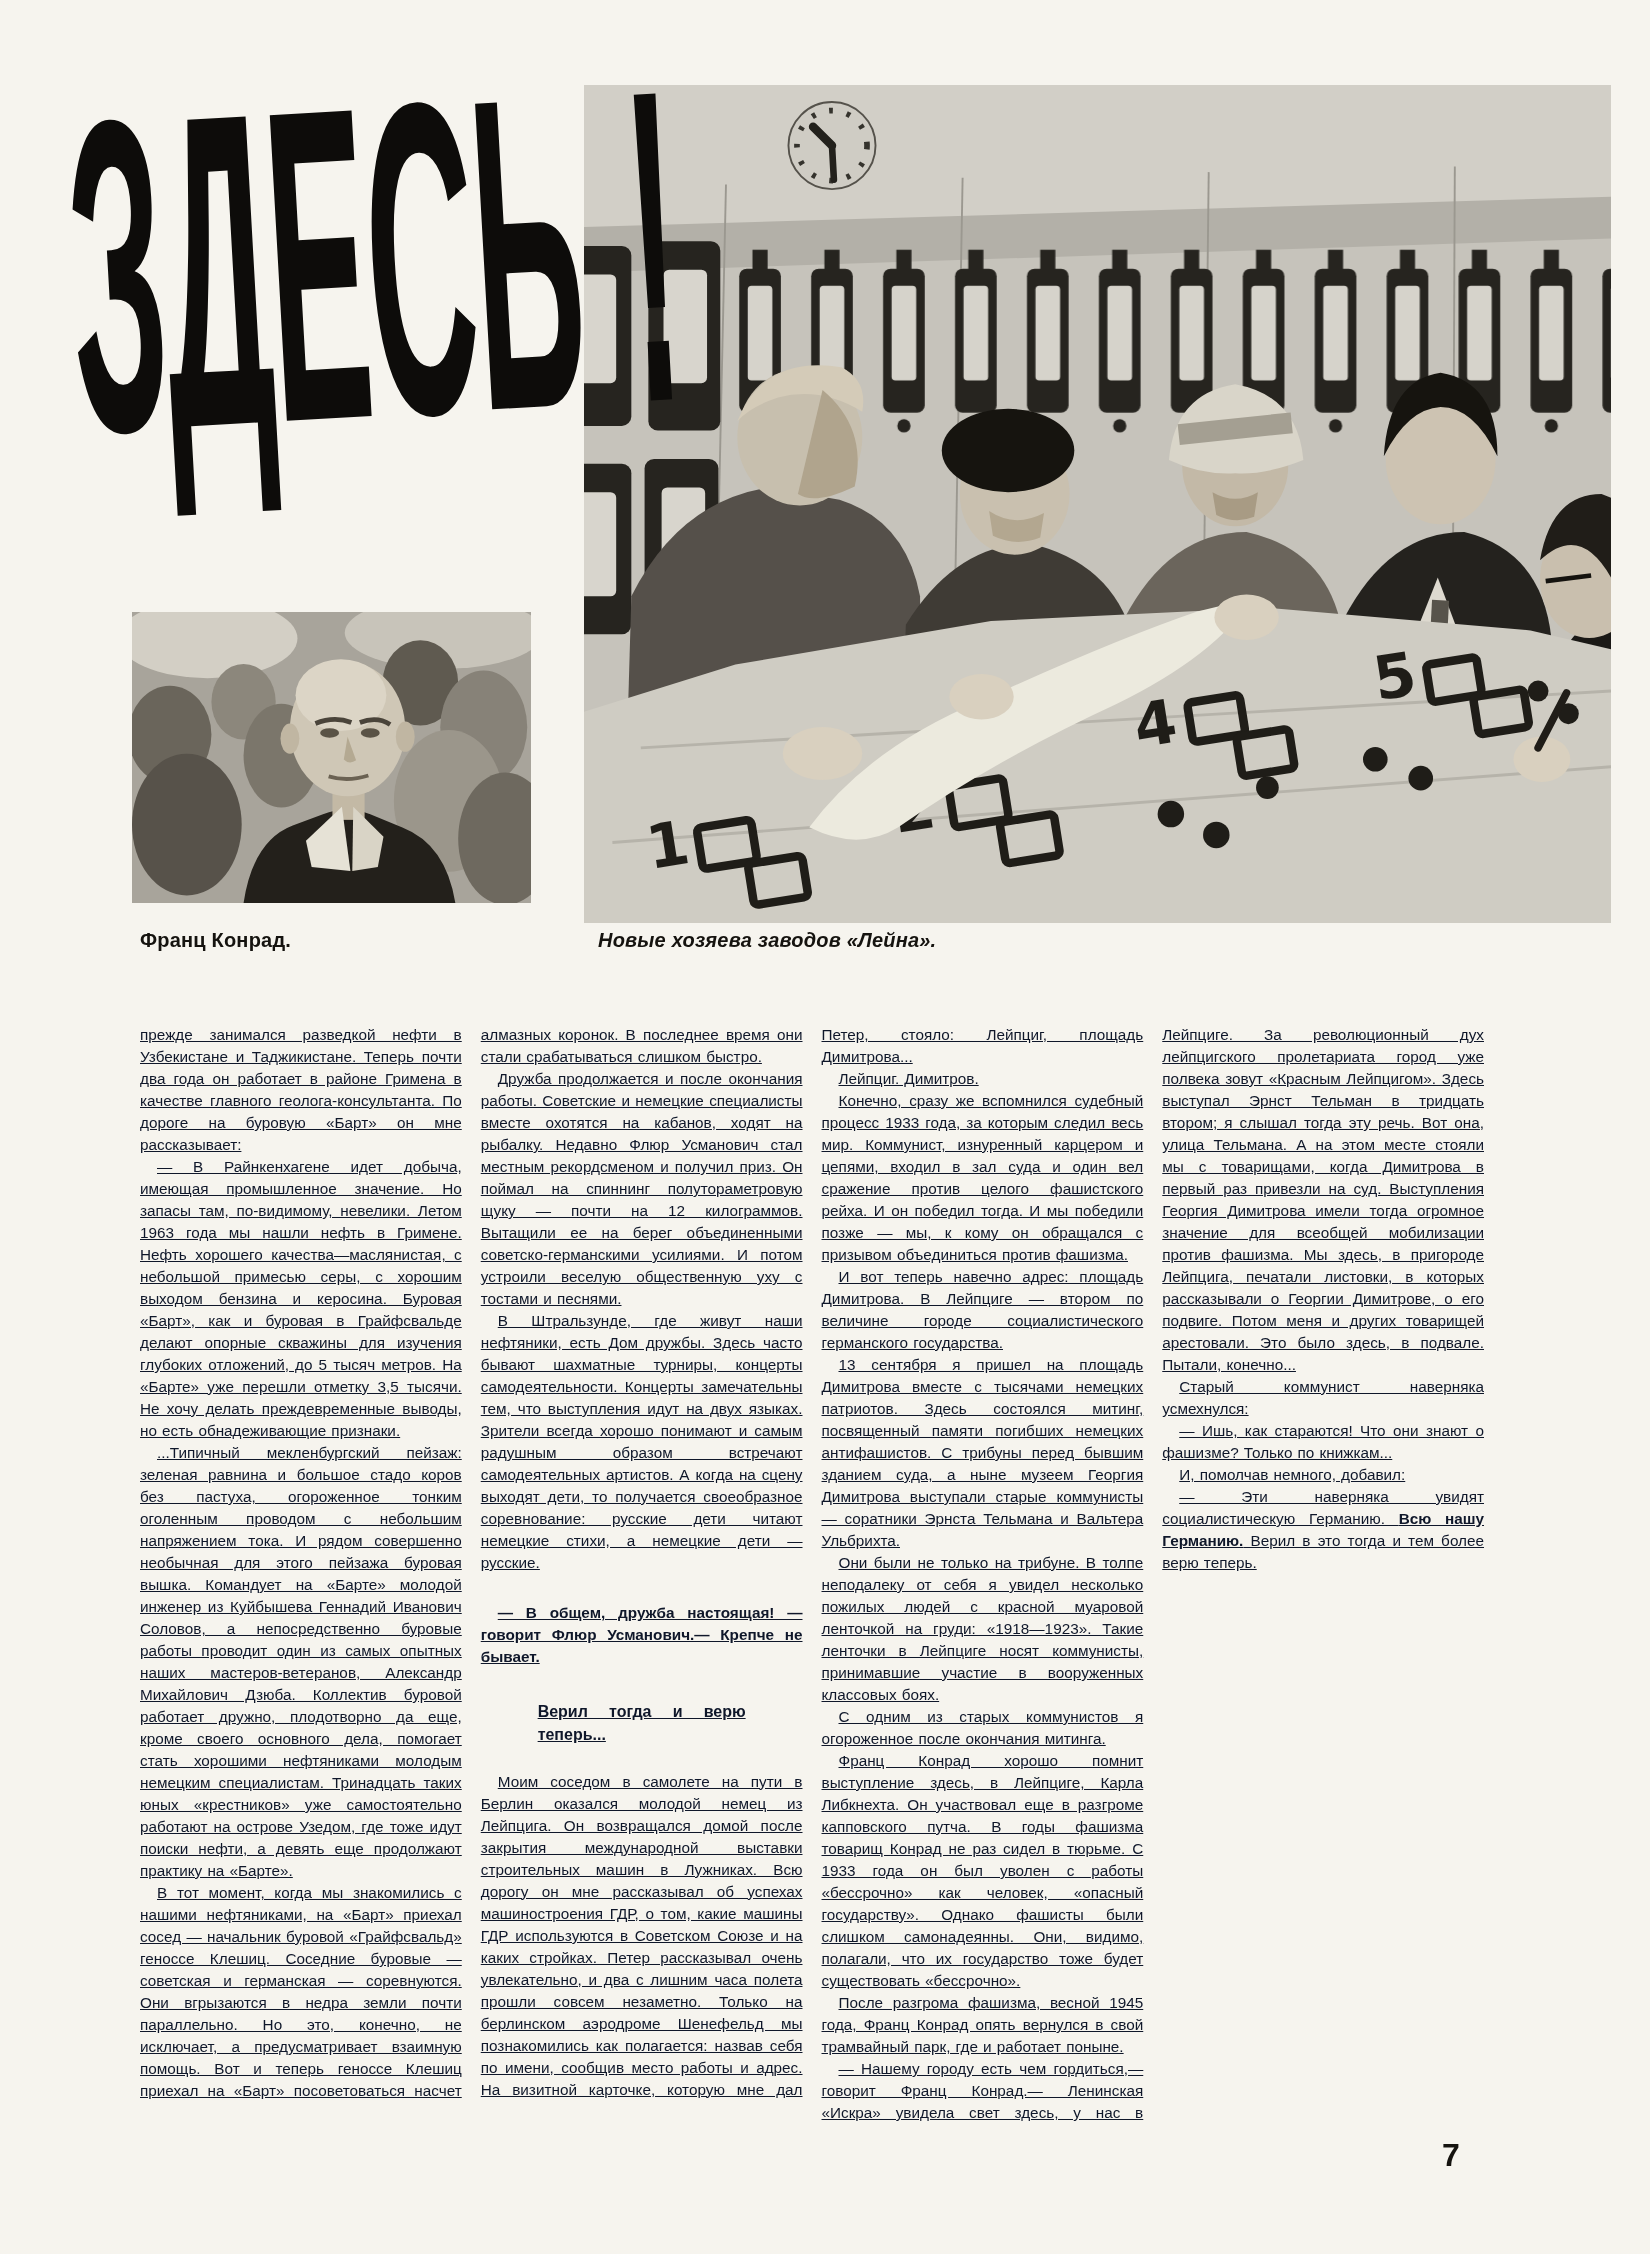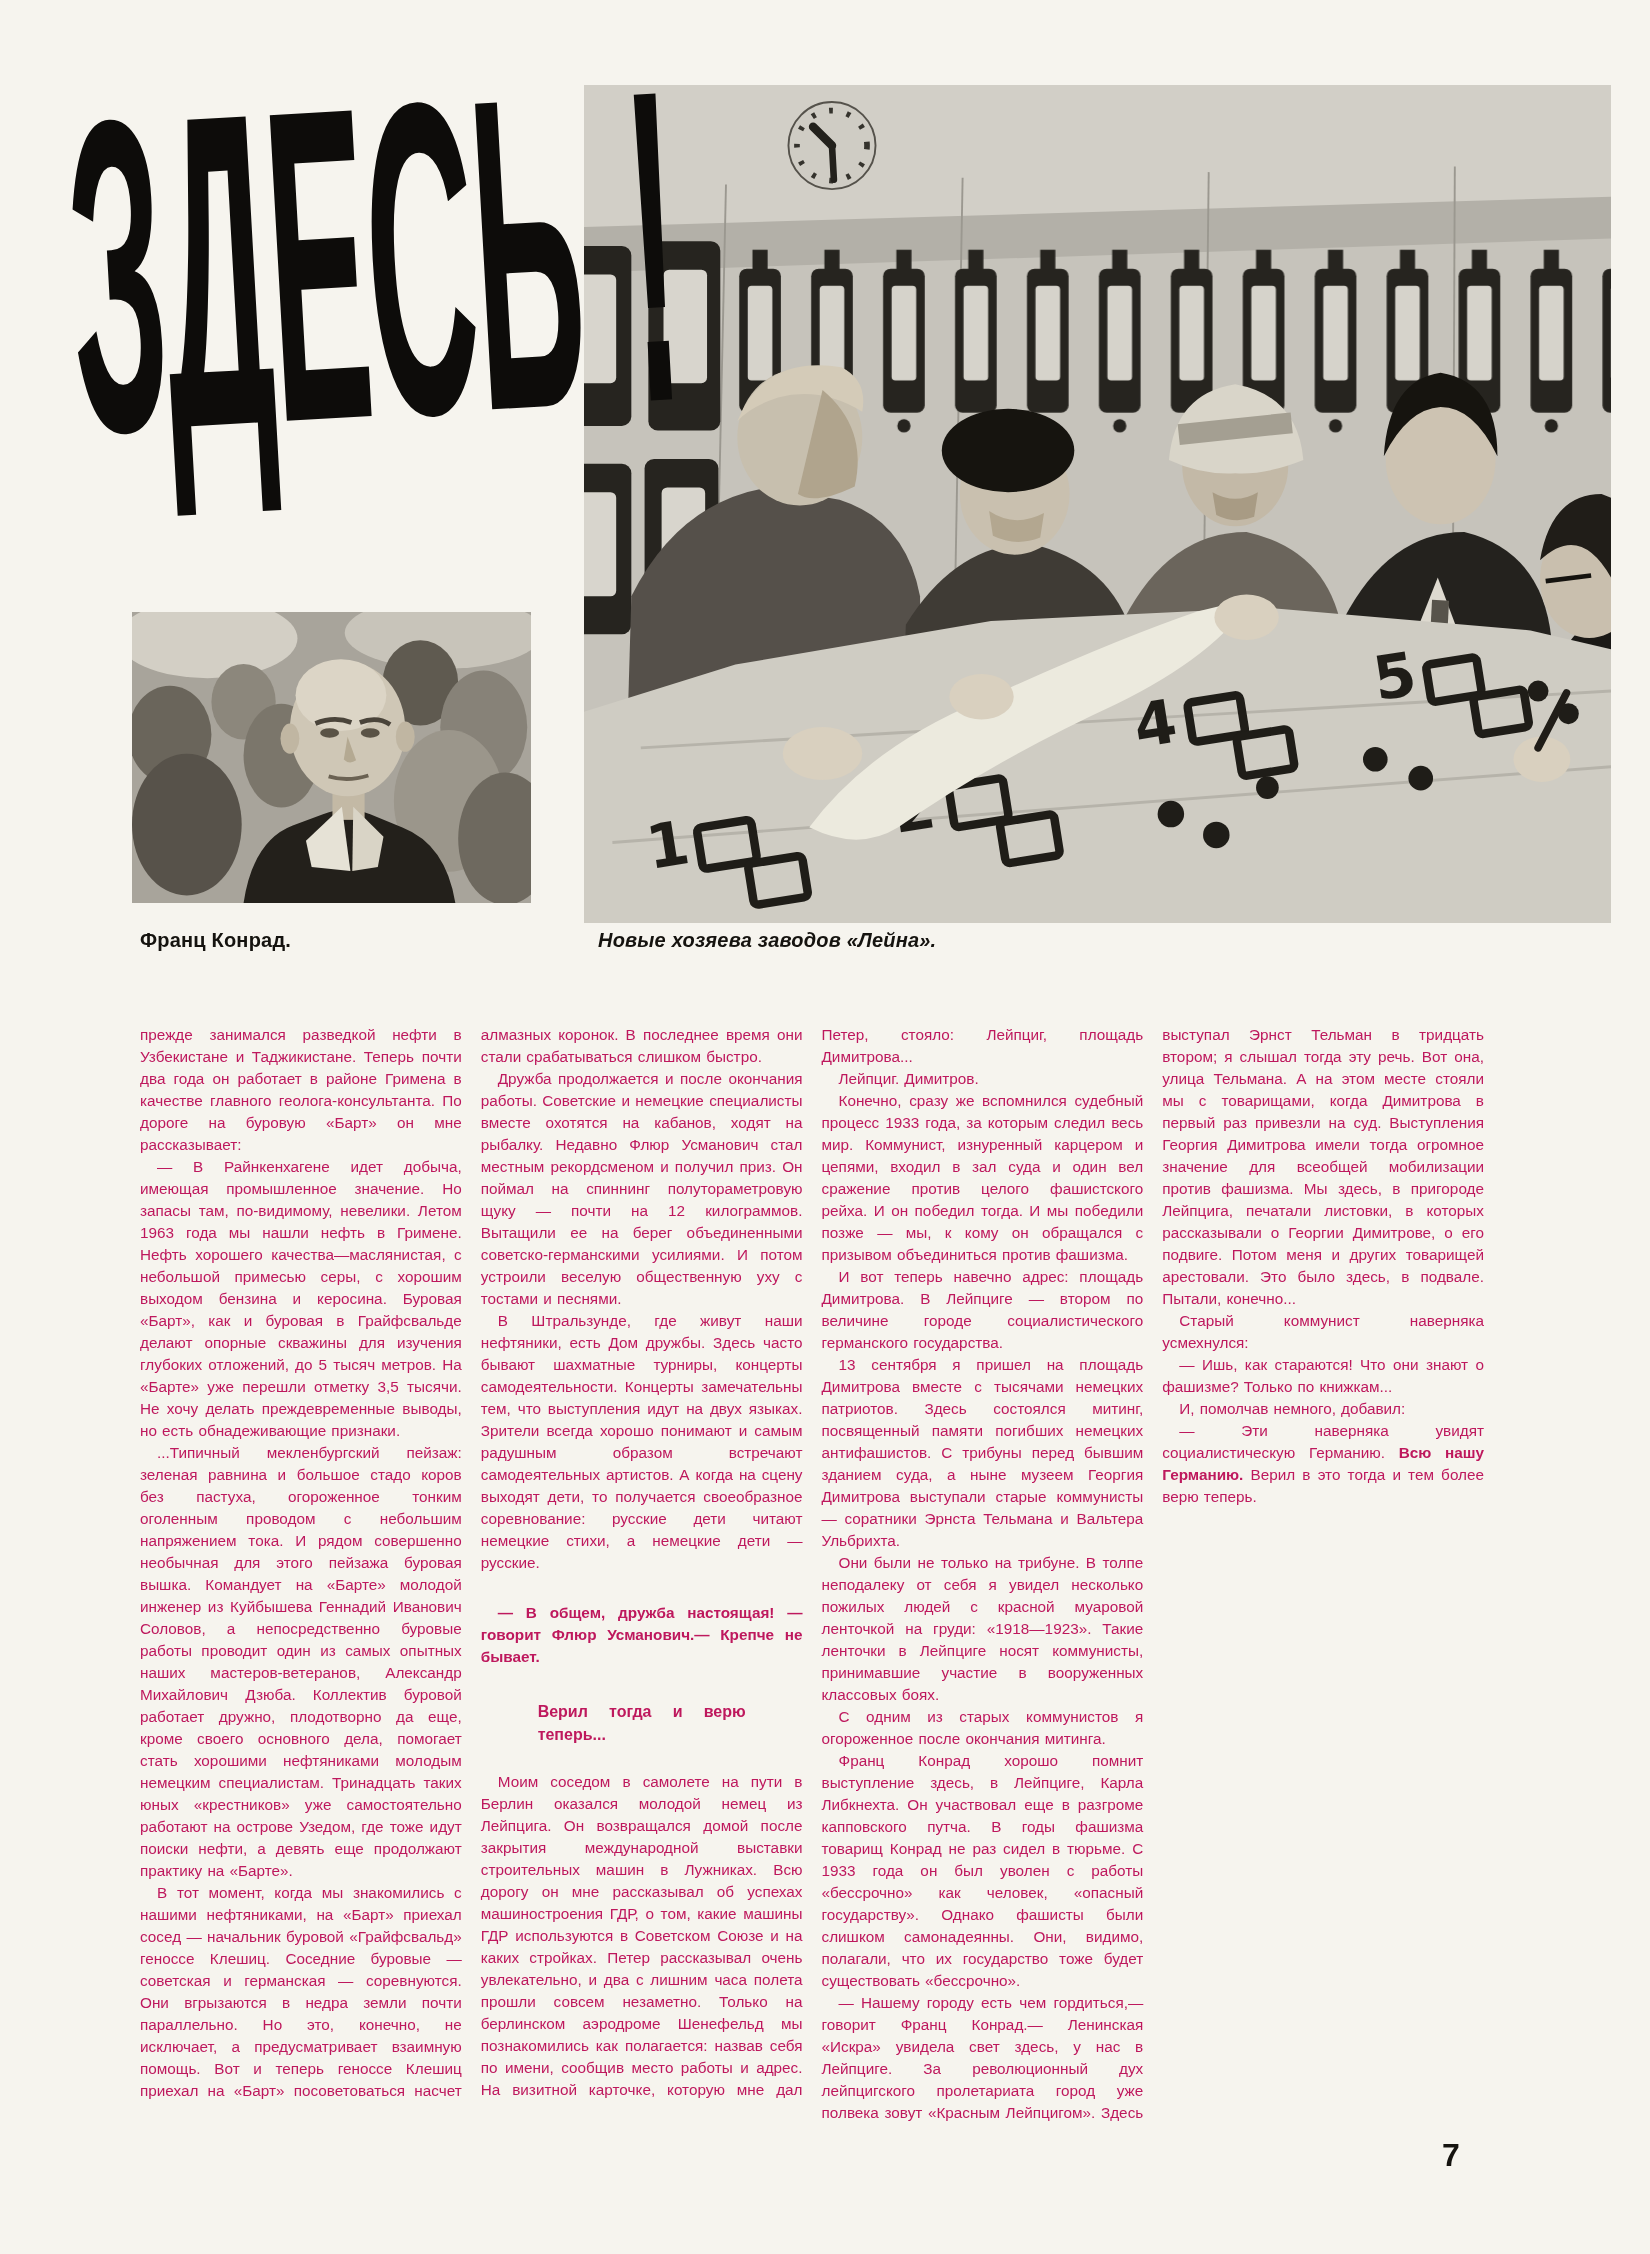--- a/index.html
+++ b/index.html
@@ -33,21 +33,21 @@
     position:absolute;top:929px;
     font-size:20px;font-weight:bold;letter-spacing:0.2px;color:#15130f;
   }
   .cap-portrait{left:140px;}
   .cap-main{left:598px;font-style:italic;}
   
   .article{
     position:absolute;left:140px;top:1024px;width:1344px;height:1112px;
     column-count:4;column-gap:19px;column-fill:auto;
     font-size:15.3px;line-height:22px;text-align:justify;
-    word-spacing:0.9px;overflow:hidden;color:#be185d;
+    word-spacing:0.9px;overflow:hidden;color:#0f172a;text-decoration:underline;
   }
   .article p{margin:0;text-indent:17px;}
   .article p.noindent{text-indent:0;}
   .article p.quote{font-weight:bold;margin-top:28px;}
   .article h3.subhead{
     font-size:16px;font-weight:bold;text-indent:0;
     max-width:208px;margin:32px auto 24.6px auto;line-height:23px;
   }
   
   .page-number{
@@ -230,20 +230,21 @@
       <p class="quote">— В общем, дружба настоящая! — говорит Флюр Усманович.— Крепче не бывает.</p>
       <h3 class="subhead">Верил тогда и верю теперь...</h3>
       <p>Моим соседом в самолете на пути в Берлин оказался молодой немец из Лейпцига. Он возвращался домой после закрытия международной выставки строительных машин в Лужниках. Всю дорогу он мне рассказывал об успехах машиностроения ГДР, о том, какие машины ГДР используются в Советском Союзе и на каких стройках. Петер рассказывал очень увлекательно, и два с лишним часа полета прошли совсем незаметно. Только на берлинском аэродроме Шенефельд мы познакомились как полагается: назвав себя по имени, сообщив место работы и адрес. На визитной карточке, которую мне дал Петер, стояло: Лейпциг, площадь Димитрова...</p>
       <p>Лейпциг. Димитров.</p>
       <p>Конечно, сразу же вспомнился судебный процесс 1933 года, за которым следил весь мир. Коммунист, изнуренный карцером и цепями, входил в зал суда и один вел сражение против целого фашистского рейха. И он победил тогда. И мы победили позже — мы, к кому он обращался с призывом объединиться против фашизма.</p>
       <p>И вот теперь навечно адрес: площадь Димитрова. В Лейпциге — втором по величине городе социалистического германского государства.</p>
       <p>13 сентября я пришел на площадь Димитрова вместе с тысячами немецких патриотов. Здесь состоялся митинг, посвященный памяти погибших немецких антифашистов. С трибуны перед бывшим зданием суда, а ныне музеем Георгия Димитрова выступали старые коммунисты — соратники Эрнста Тельмана и Вальтера Ульбрихта.</p>
       <p>Они были не только на трибуне. В толпе неподалеку от себя я увидел несколько пожилых людей с красной муаровой ленточкой на груди: «1918—1923». Такие ленточки в Лейпциге носят коммунисты, принимавшие участие в вооруженных классовых боях.</p>
       <p>С одним из старых коммунистов я огороженное после окончания митинга.</p>
       <p>Франц Конрад хорошо помнит выступление здесь, в Лейпциге, Карла Либкнехта. Он участвовал еще в разгроме капповского путча. В годы фашизма товарищ Конрад не раз сидел в тюрьме. С 1933 года он был уволен с работы «бессрочно» как человек, «опасный государству». Однако фашисты были слишком самонадеянны. Они, видимо, полагали, что их государство тоже будет существовать «бессрочно».</p>
+      <p>После разгрома фашизма, весной 1945 года, Франц Конрад опять вернулся в свой трамвайный парк, где и работает поныне.</p>
       <p>— Нашему городу есть чем гордиться,— говорит Франц Конрад.— Ленинская «Искра» увидела свет здесь, у нас в Лейпциге. За революционный дух лейпцигского пролетариата город уже полвека зовут «Красным Лейпцигом». Здесь выступал Эрнст Тельман в тридцать втором; я слышал тогда эту речь. Вот она, улица Тельмана. А на этом месте стояли мы с товарищами, когда Димитрова в первый раз привезли на суд. Выступления Георгия Димитрова имели тогда огромное значение для всеобщей мобилизации против фашизма. Мы здесь, в пригороде Лейпцига, печатали листовки, в которых рассказывали о Георгии Димитрове, о его подвиге. Потом меня и других товарищей арестовали. Это было здесь, в подвале. Пытали, конечно...</p>
       <p>Старый коммунист наверняка усмехнулся:</p>
       <p>— Ишь, как стараются! Что они знают о фашизме? Только по книжкам...</p>
       <p>И, помолчав немного, добавил:</p>
       <p><span>— Эти наверняка увидят социалистическую Германию. </span><span style="font-weight: bold;">Всю нашу Германию.</span><span> Верил в это тогда и тем более верю теперь.</span></p>
     </div>
 
   <div class="page-number">7</div>
 
 </div>

